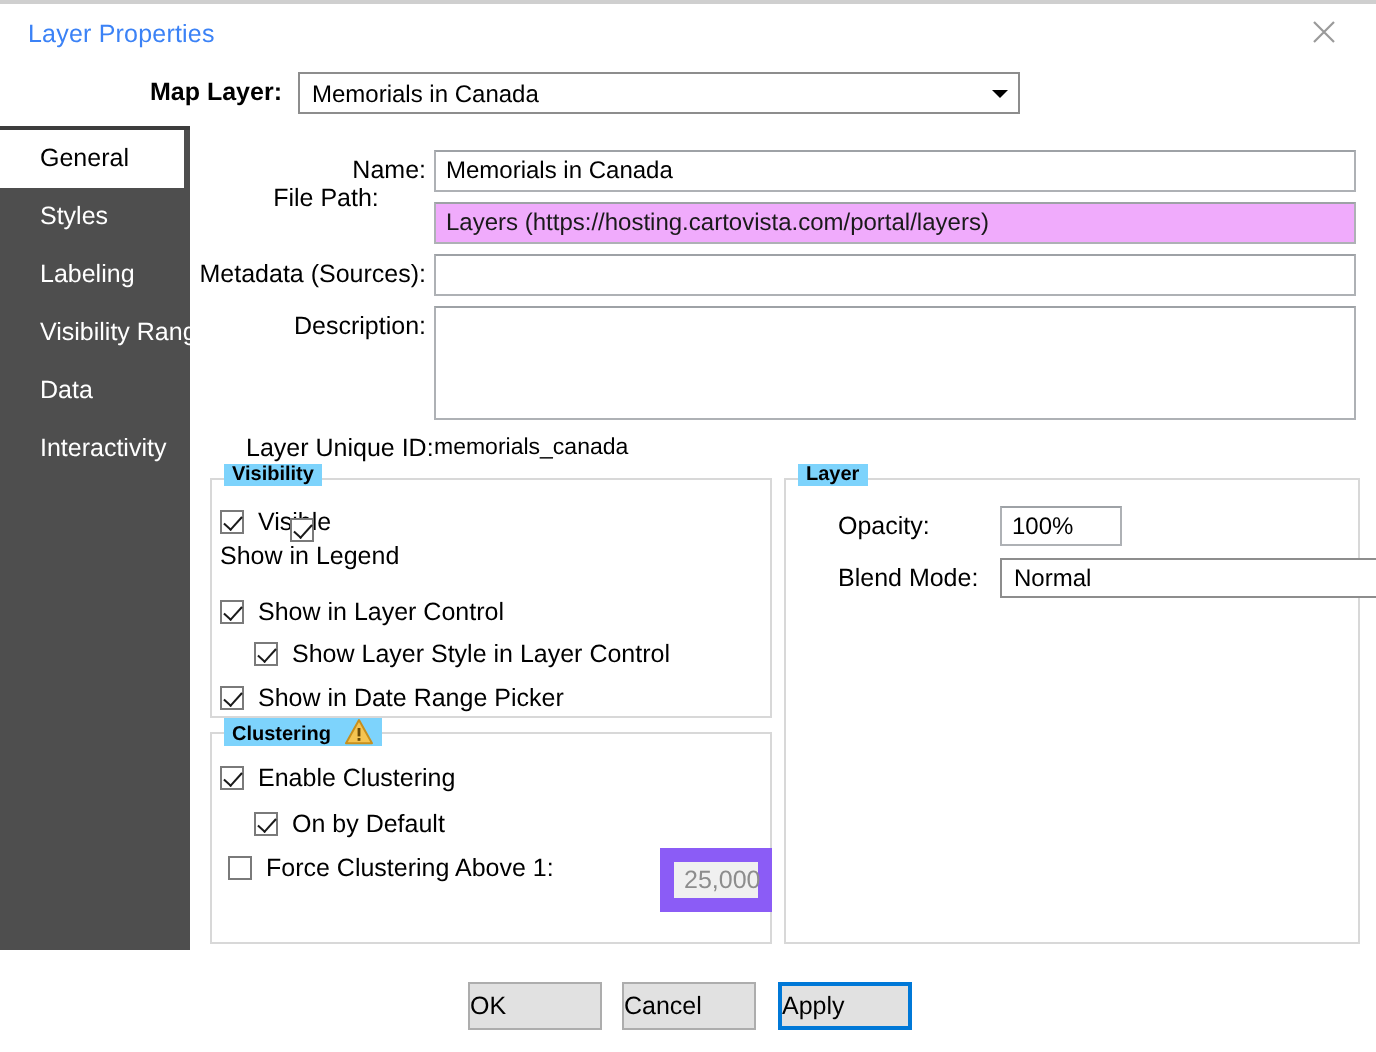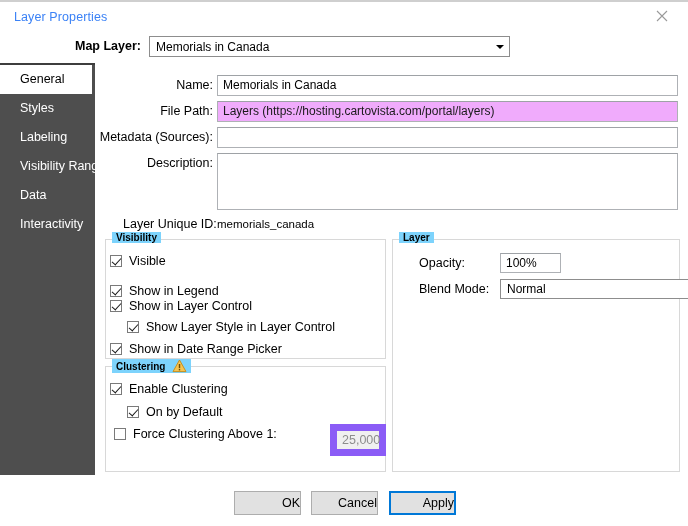--- a/index.html
+++ b/index.html
@@ -221,21 +221,21 @@
   
   .btn {
     position: absolute;
     height: 24px;
     background: #e1e1e1;
     border: 1px solid #adadad;
     box-sizing: border-box;
     font-size: 12.5px;
     font-family: "Liberation Sans", sans-serif;
     color: #000;
-    text-align: right;
+    text-align: left;
     line-height: 22px;
     cursor: default;
   }
   #btn-ok     { left: 234px; top: 491px; width: 67px; }
   #btn-cancel { left: 311px; top: 491px; width: 67px; }
   #btn-apply  {
     left: 389px; top: 491px; width: 67px;
     border: 2px solid #0078d7;
     line-height: 20px;
   }
@@ -267,40 +267,40 @@
   <div class="side-tab">Visibility Ranges</div>
   <div class="side-tab">Data</div>
   <div class="side-tab">Interactivity</div>
 </div>
 
 <div id="panel">
 
   <div class="field-label" style="left:113px; top:78px; width:100px;">Name:</div>
   <div class="tbox" style="left:217px; top:75px; width:461px; height:21px;">Memorials in Canada</div>
 
-  <div class="field-label" style="left:113px; top:104px; width:100px;">File Path:</div>
+  <div class="field-label" style="left:113px; top:92px; width:100px;text-align:center;">File Path:</div>
   <div class="tbox readonly" style="left:217px; top:101px; width:461px; height:21px;">Layers (https://hosting.cartovista.com/portal/layers)</div>
 
   <div class="field-label" style="left:93px; top:130px; width:120px;">Metadata (Sources):</div>
   <div class="tbox" style="left:217px; top:127px; width:461px; height:21px;"></div>
 
   <div class="field-label" style="left:113px; top:156px; width:100px;">Description:</div>
   <div class="tbox" style="left:217px; top:153px; width:461px; height:57px;"></div>
 
   <div id="val-uid-label">Layer Unique ID:</div>
   <div id="val-uid">memorials_canada</div>
 
   <div class="groupbox" style="left:105px; top:239px; width:281px; height:120px;">
     <span class="group-title">Visibility</span>
   </div>
   <div class="cbrow" style="left:110px; top:254px;">
     <span class="cbox checked"></span>
     <span>Visible</span>
   </div>
-  <div class="cbrow" style="left:110px; top:284px;">
+  <div class="cbrow" style="left:110px; top:259px;flex-direction:column;">
     <span class="cbox checked"></span>
     <span>Show in Legend</span>
   </div>
   <div class="cbrow" style="left:110px; top:299px;">
     <span class="cbox checked"></span>
     <span>Show in Layer Control</span>
   </div>
   <div class="cbrow" style="left:127px; top:320px;">
     <span class="cbox checked"></span>
     <span>Show Layer Style in Layer Control</span>

